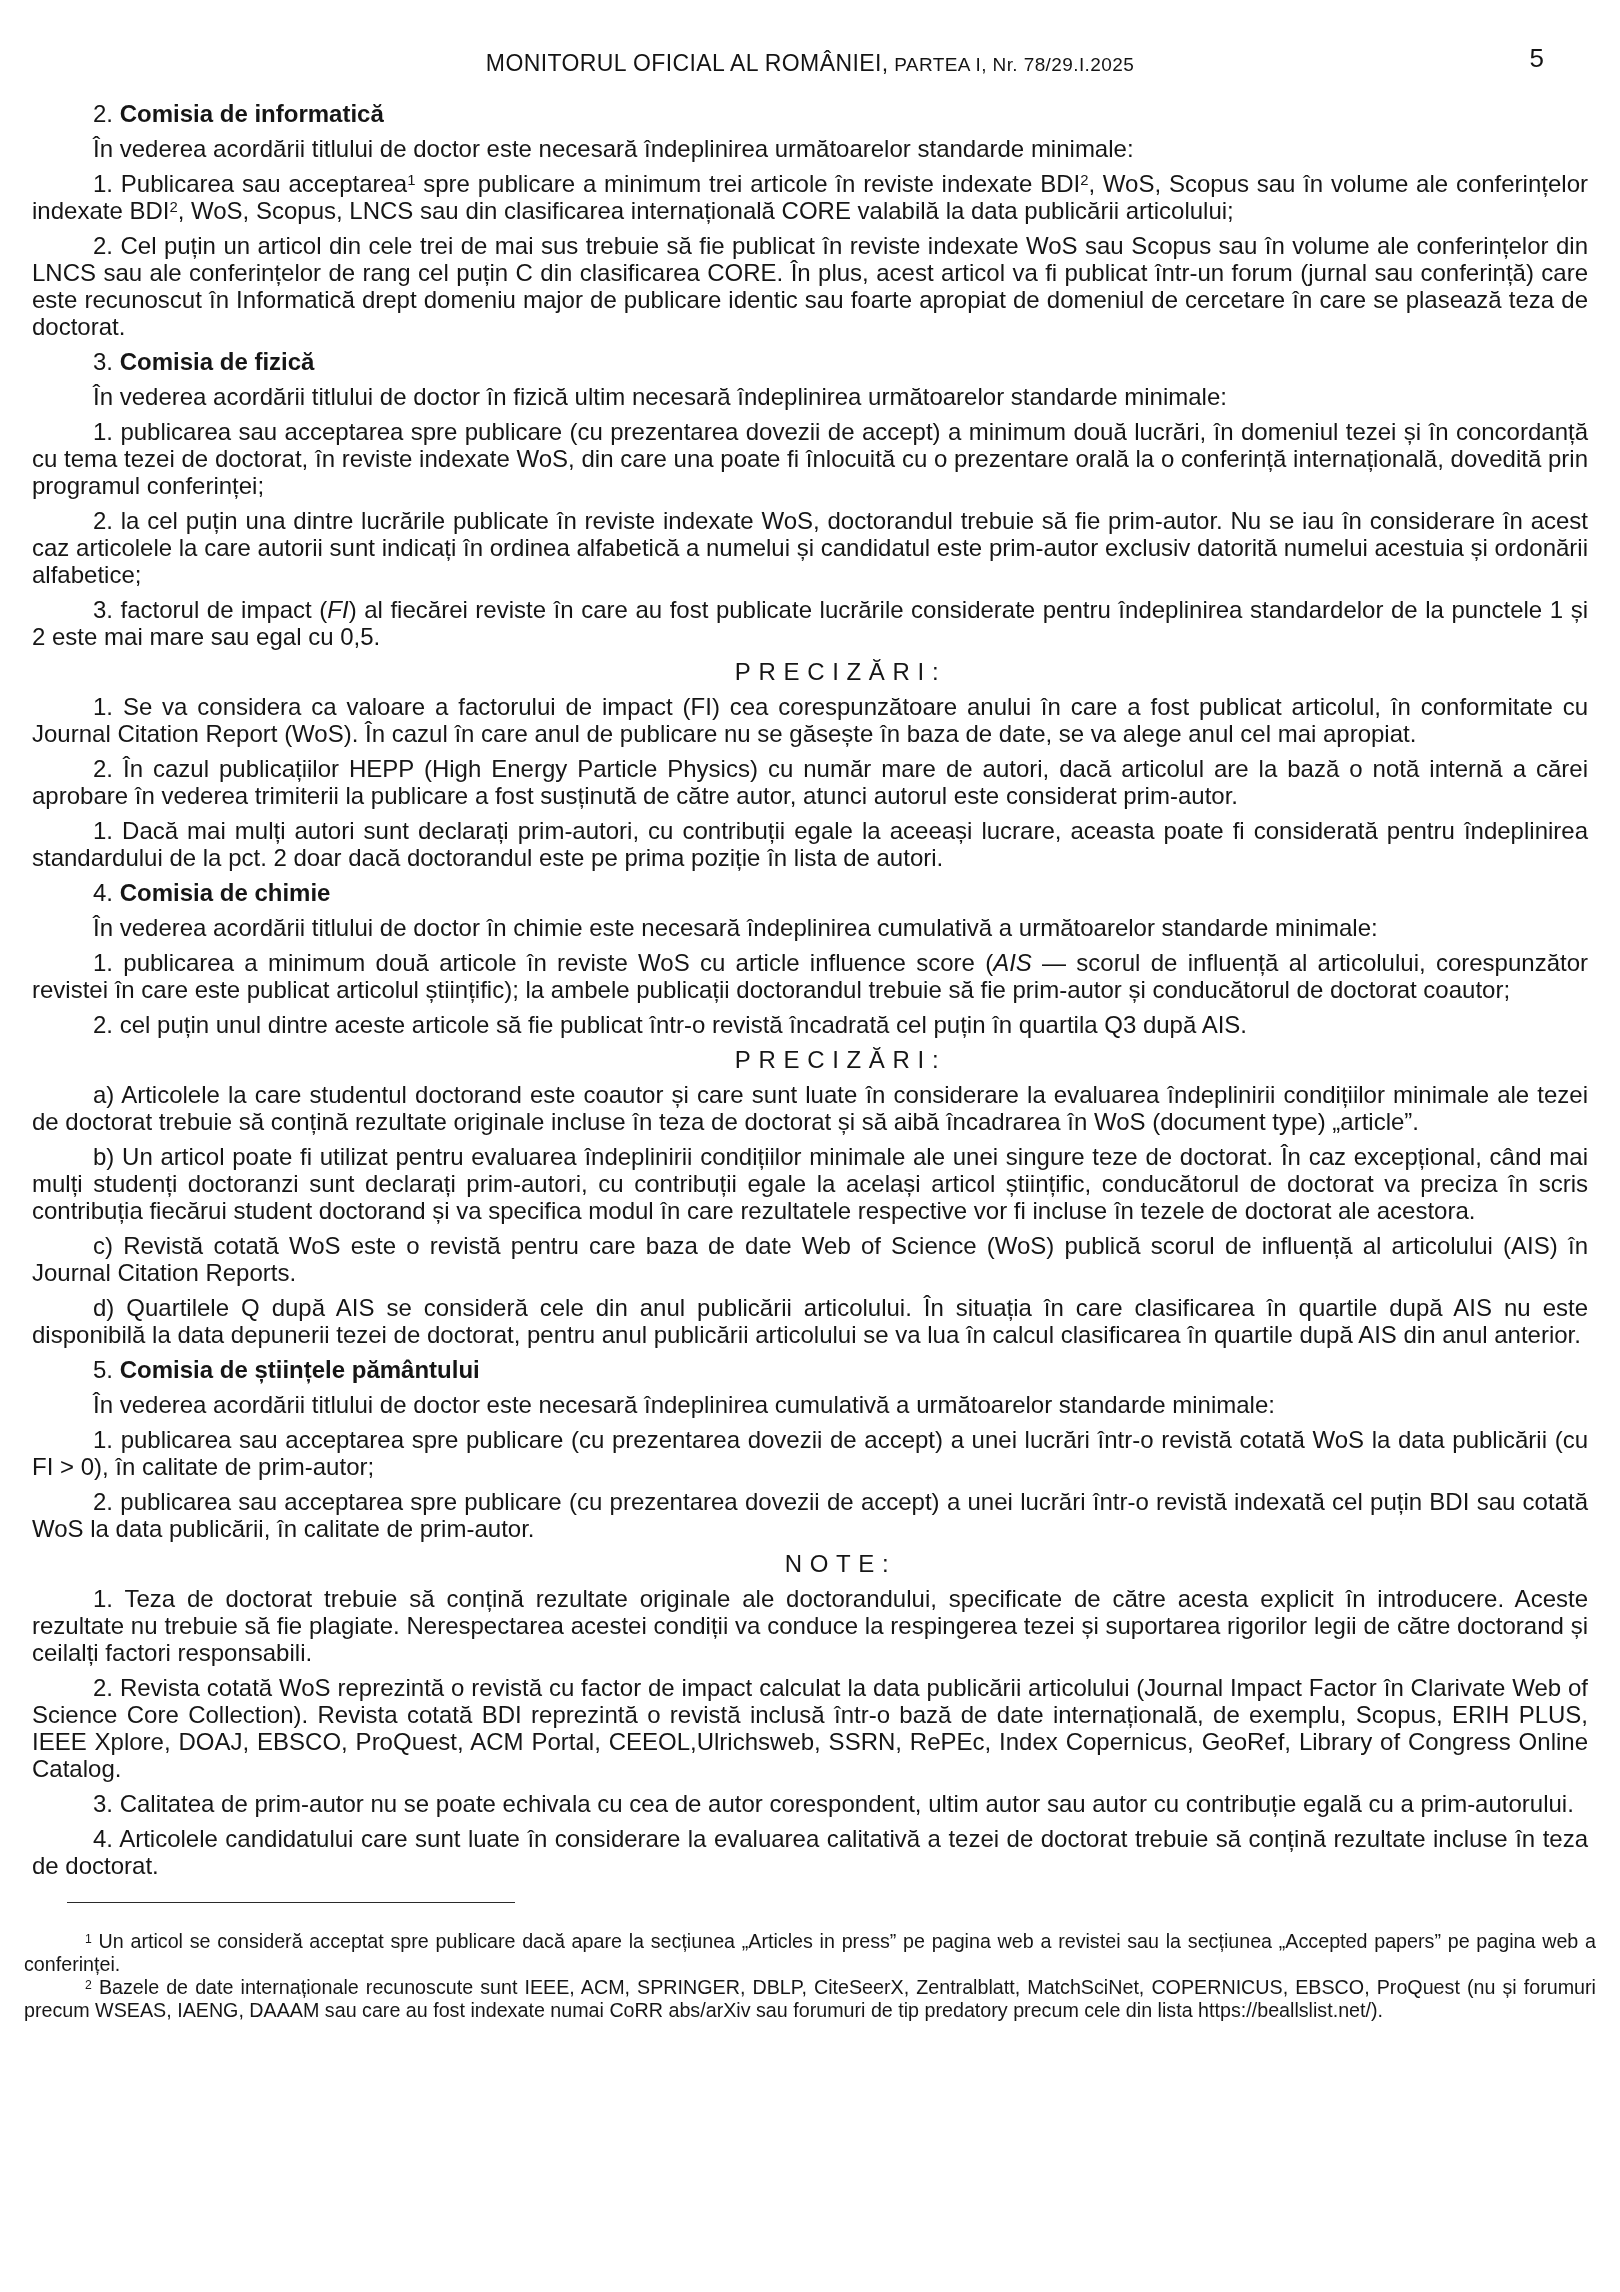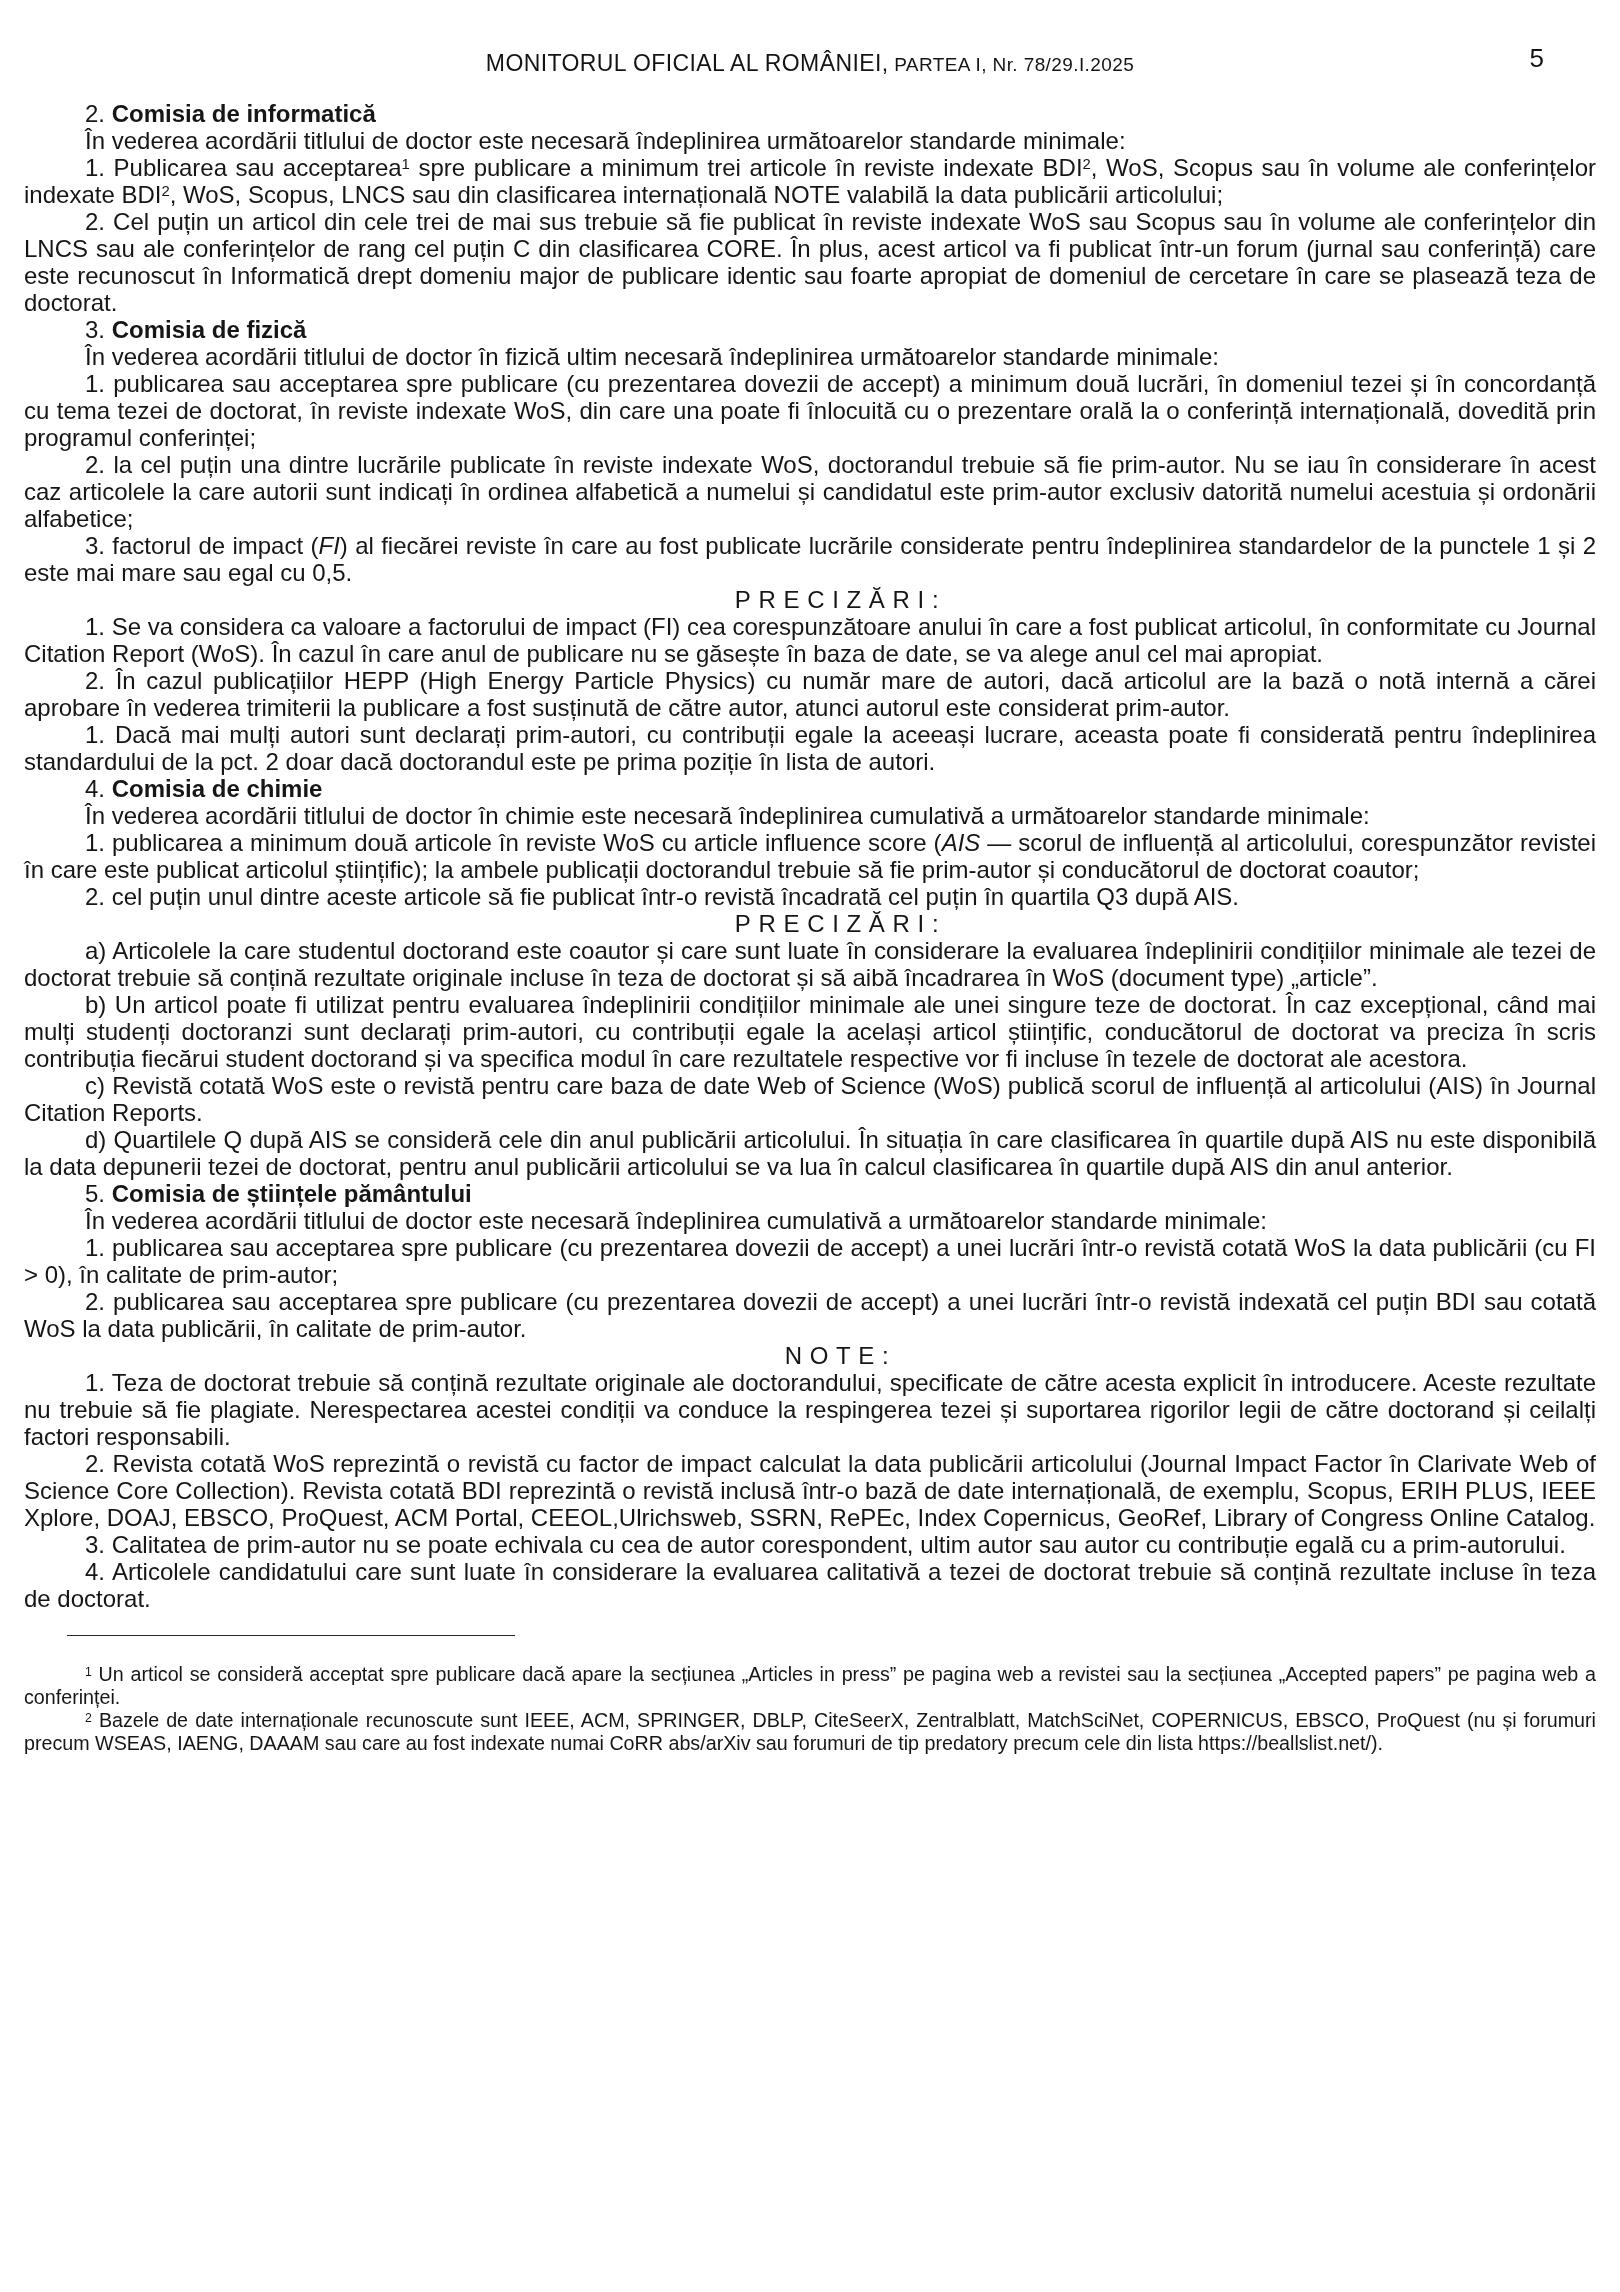--- a/index.html
+++ b/index.html
@@ -40,21 +40,21 @@
     top: -7.2px;
     font-size: 26px;
     color: #141414;
   }
   .body-text {
     font-size: 24px;
     line-height: 27px;
     text-align: justify;
   }
   p.para {
-    margin: 0;
+    margin: 8px;
     text-indent: 61px;
   }
   p.para.spread {
     letter-spacing: 0.32em;
     text-align: center;
   }
   .b { font-weight: bold; }
   .i { font-style: italic; }
   sup {
     font-size: 0.62em;
@@ -88,21 +88,21 @@
   <div class="header">
     <span>
       <span class="title-main">MONITORUL OFICIAL AL ROMÂNIEI,</span><span class="title-part"> PARTEA I, Nr. 78/29.I.2025</span>
     </span>
     <span class="page-num">5</span>
   </div>
 
   <div class="body-text">
       <p class="para head"><span>2. </span><span class="b">Comisia de informatică</span></p>
       <p class="para"><span>În vederea acordării titlului de doctor este necesară îndeplinirea următoarelor standarde minimale:</span></p>
-      <p class="para"><span>1. Publicarea sau acceptarea</span><sup>1</sup><span> spre publicare a minimum trei articole în reviste indexate BDI</span><sup>2</sup><span>, WoS, Scopus sau în volume ale conferințelor indexate BDI</span><sup>2</sup><span>, WoS, Scopus, LNCS sau din clasificarea internațională NOTE valabilă la data publicării articolului;</span></p>
+      <p class="para"><span>1. Publicarea sau acceptarea</span><sup>1</sup><span> spre publicare a minimum trei articole în reviste indexate BDI</span><sup>2</sup><span>, WoS, Scopus sau în volume ale conferințelor indexate BDI</span><sup>2</sup><span>, WoS, Scopus, LNCS sau din clasificarea internațională CORE valabilă la data publicării articolului;</span></p>
       <p class="para"><span>2. Cel puțin un articol din cele trei de mai sus trebuie să fie publicat în reviste indexate WoS sau Scopus sau în volume ale conferințelor din LNCS sau ale conferințelor de rang cel puțin C din clasificarea CORE. În plus, acest articol va fi publicat într-un forum (jurnal sau conferință) care este recunoscut în Informatică drept domeniu major de publicare identic sau foarte apropiat de domeniul de cercetare în care se plasează teza de doctorat.</span></p>
       <p class="para head"><span>3. </span><span class="b">Comisia de fizică</span></p>
       <p class="para"><span>În vederea acordării titlului de doctor în fizică ultim necesară îndeplinirea următoarelor standarde minimale:</span></p>
       <p class="para"><span>1. publicarea sau acceptarea spre publicare (cu prezentarea dovezii de accept) a minimum două lucrări, în domeniul tezei și în concordanță cu tema tezei de doctorat, în reviste indexate WoS, din care una poate fi înlocuită cu o prezentare orală la o conferință internațională, dovedită prin programul conferinței;</span></p>
       <p class="para"><span>2. la cel puțin una dintre lucrările publicate în reviste indexate WoS, doctorandul trebuie să fie prim-autor. Nu se iau în considerare în acest caz articolele la care autorii sunt indicați în ordinea alfabetică a numelui și candidatul este prim-autor exclusiv datorită numelui acestuia și ordonării alfabetice;</span></p>
       <p class="para"><span>3. factorul de impact (</span><span class="i">FI</span><span>) al fiecărei reviste în care au fost publicate lucrările considerate pentru îndeplinirea standardelor de la punctele 1 și 2 este mai mare sau egal cu 0,5.</span></p>
       <p class="para spread"><span>PRECIZĂRI:</span></p>
       <p class="para"><span>1. Se va considera ca valoare a factorului de impact (FI) cea corespunzătoare anului în care a fost publicat articolul, în conformitate cu Journal Citation Report (WoS). În cazul în care anul de publicare nu se găsește în baza de date, se va alege anul cel mai apropiat.</span></p>
       <p class="para"><span>2. În cazul publicațiilor HEPP (High Energy Particle Physics) cu număr mare de autori, dacă articolul are la bază o notă internă a cărei aprobare în vederea trimiterii la publicare a fost susținută de către autor, atunci autorul este considerat prim-autor.</span></p>
       <p class="para"><span>1. Dacă mai mulți autori sunt declarați prim-autori, cu contribuții egale la aceeași lucrare, aceasta poate fi considerată pentru îndeplinirea standardului de la pct. 2 doar dacă doctorandul este pe prima poziție în lista de autori.</span></p>

